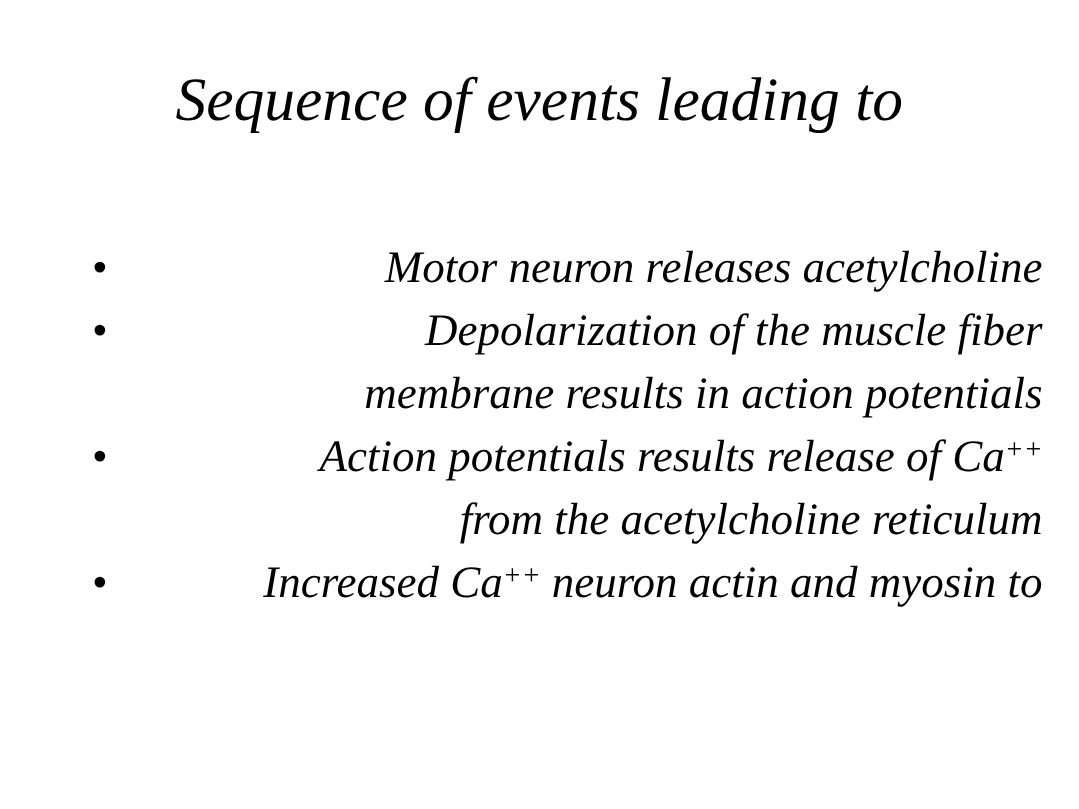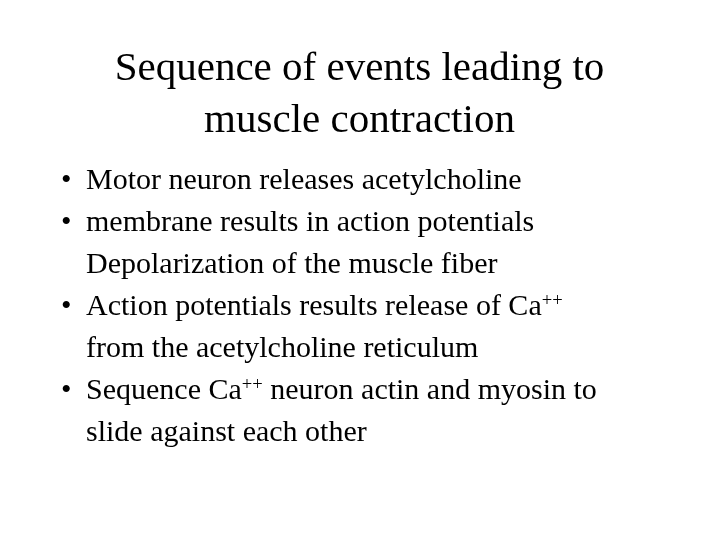--- a/index.html
+++ b/index.html
@@ -10,20 +10,21 @@
   }
 
   .slide {
     position: relative;
     width: 719px;
     height: 539px;
     background: #ffffff;
     overflow: hidden;
     font-family: "Liberation Serif", "DejaVu Serif", serif;
     color: #000000;
+    font-style: italic;
     -webkit-font-smoothing: none;
   }
 
   
   .slide-title {
     position: absolute;
     top: 40px;
     left: 40px;
     width: 639px;
     text-align: center;
@@ -71,66 +72,65 @@
     color: #000000;
   }
 
   .bullet-text {
     display: block;
   }
 
   .bullet-line {
     display: block;
     white-space: nowrap;
+    text-align: right;
   }
 
   sup.charge {
     font-size: 0.62em;
     vertical-align: 0.46em;
     line-height: 0;
   }
 </style>
 </head>
 <body>
 
 <div class="slide">
 
   <h1 class="slide-title">
     <span class="title-line">Sequence of events leading to</span>
-    <span class="title-line">muscle contraction</span>
   </h1>
 
   <ul class="bullet-list">
 
     <li class="bullet-item">
       <span class="bullet-marker">•</span>
       <span class="bullet-text">
         <span class="bullet-line"><span>Motor neuron releases acetylcholine</span><sup class="charge"></sup><span></span></span>
       </span>
     </li>
 
     <li class="bullet-item">
       <span class="bullet-marker">•</span>
       <span class="bullet-text">
+        <span class="bullet-line"><span>Depolarization of the muscle fiber</span><sup class="charge"></sup><span></span></span>
         <span class="bullet-line"><span>membrane results in action potentials</span><sup class="charge"></sup><span></span></span>
-        <span class="bullet-line"><span>Depolarization of the muscle fiber</span><sup class="charge"></sup><span></span></span>
       </span>
     </li>
 
     <li class="bullet-item">
       <span class="bullet-marker">•</span>
       <span class="bullet-text">
         <span class="bullet-line"><span>Action potentials results release of Ca</span><sup class="charge">++</sup><span></span></span>
         <span class="bullet-line"><span>from the acetylcholine reticulum</span><sup class="charge"></sup><span></span></span>
       </span>
     </li>
 
     <li class="bullet-item">
       <span class="bullet-marker">•</span>
       <span class="bullet-text">
-        <span class="bullet-line"><span>Sequence Ca</span><sup class="charge">++</sup><span> neuron actin and myosin to</span></span>
-        <span class="bullet-line"><span>slide against each other</span><sup class="charge"></sup><span></span></span>
+        <span class="bullet-line"><span>Increased Ca</span><sup class="charge">++</sup><span> neuron actin and myosin to</span></span>
       </span>
     </li>
 
   </ul>
 
 </div>
 
 </body></html>

